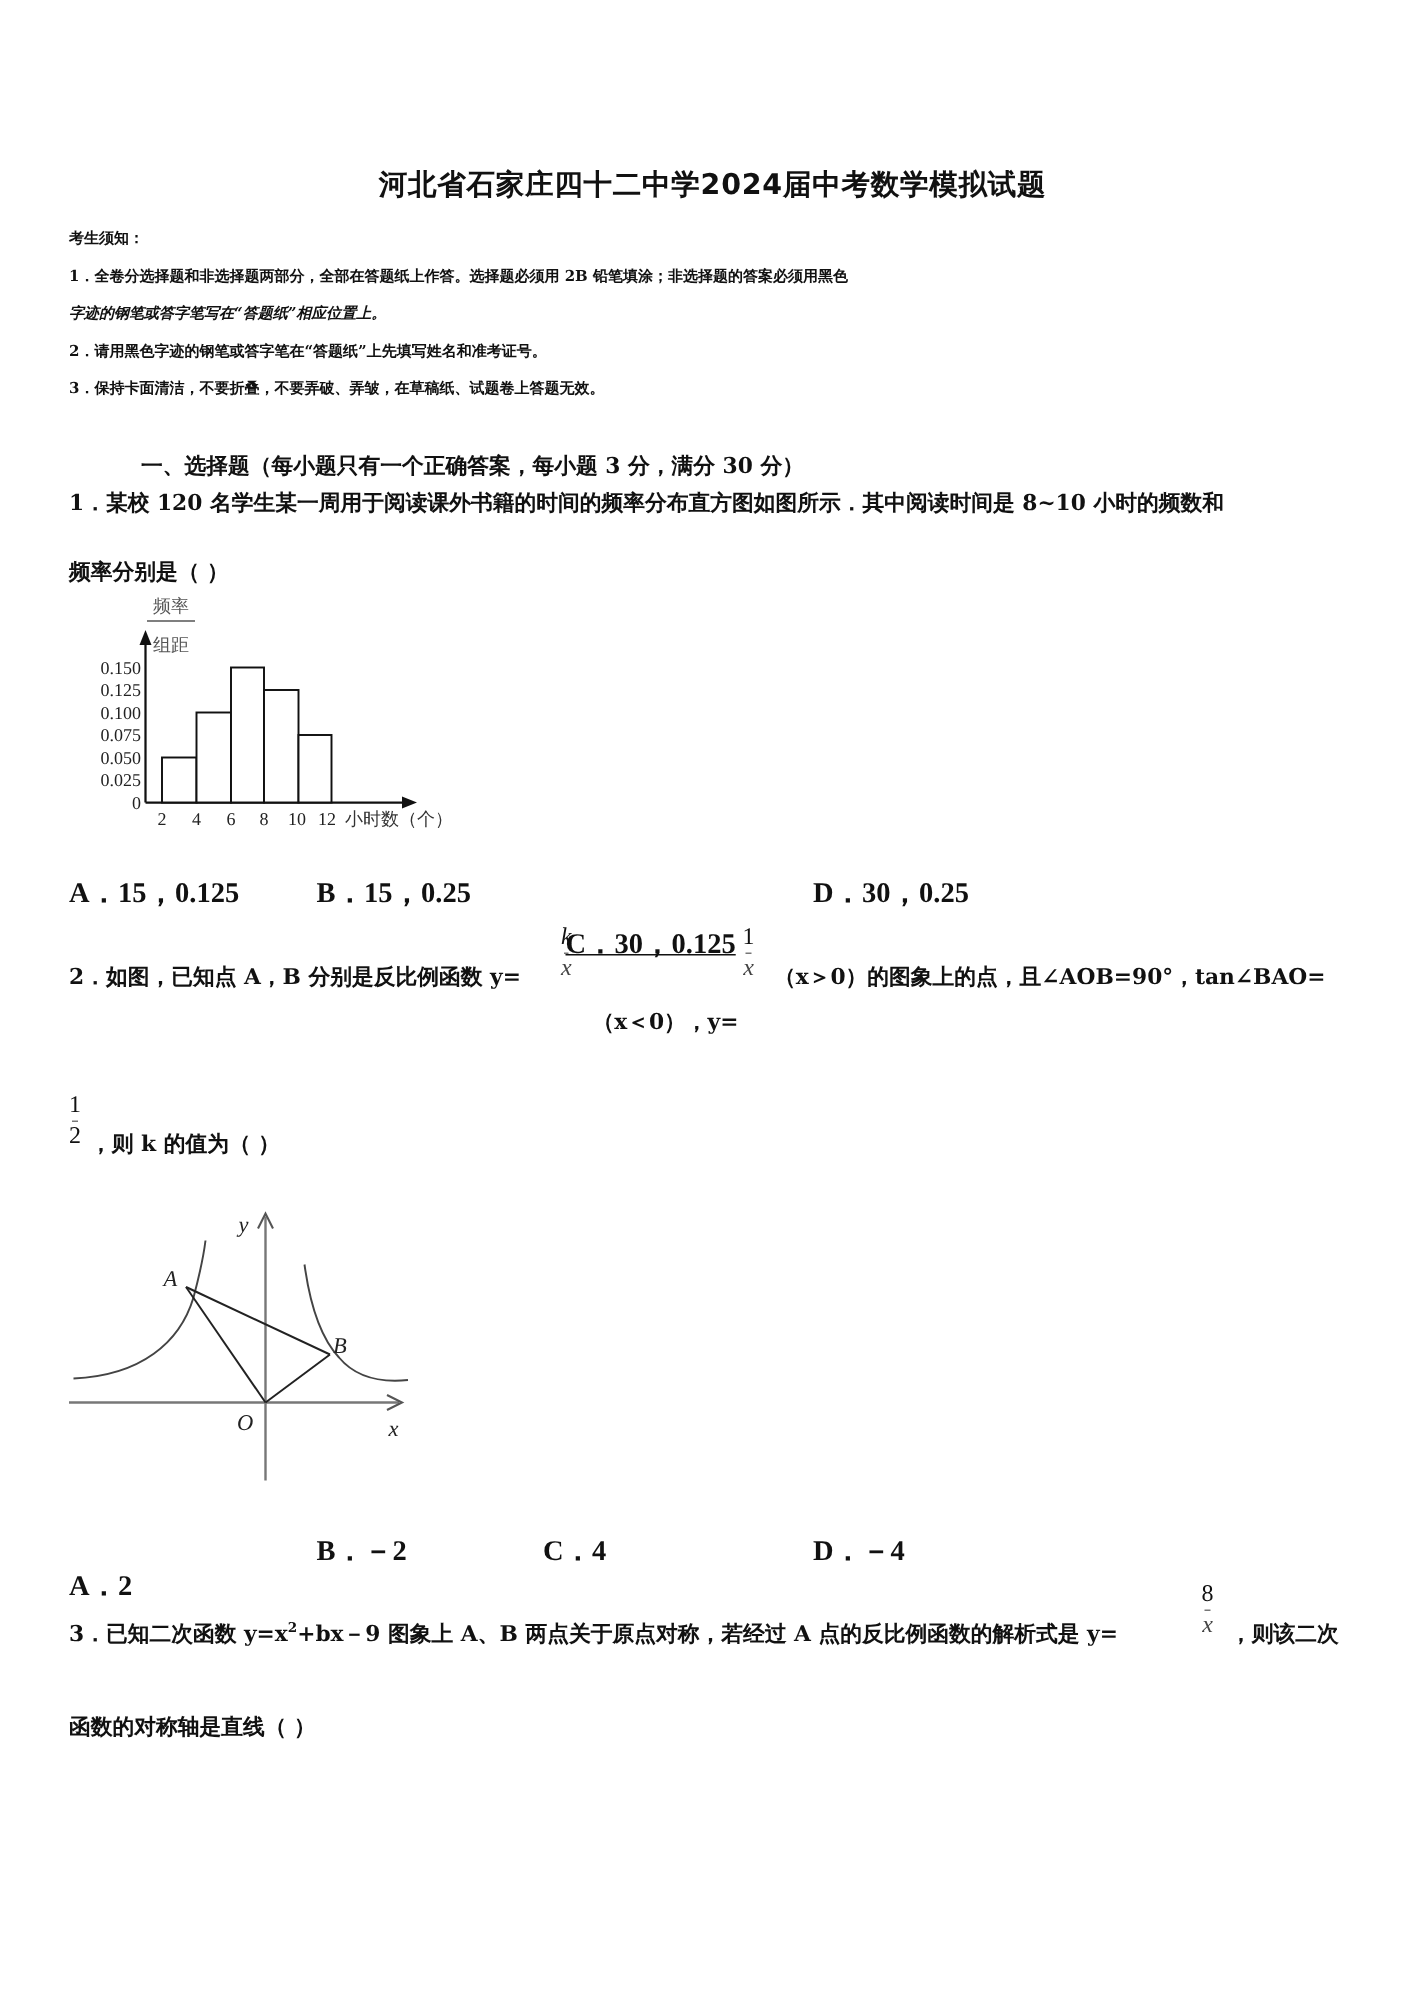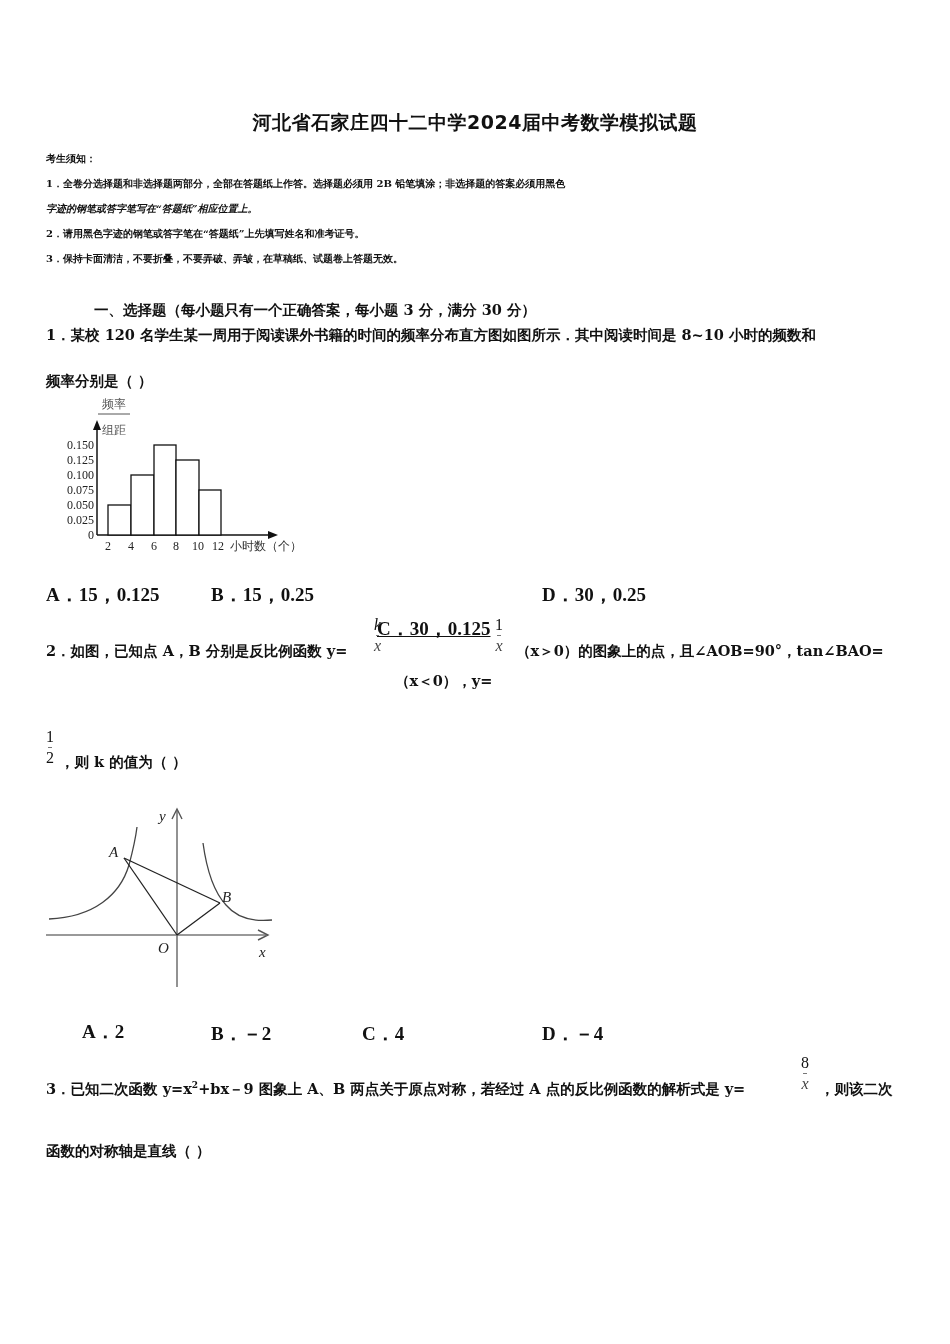--- a/index.html
+++ b/index.html
@@ -116,21 +116,21 @@
   <line x1="80" y1="53" x2="133" y2="130" stroke="#222" stroke-width="1.3"></line>
   <line x1="80" y1="53" x2="176" y2="98" stroke="#222" stroke-width="1.3"></line>
   <line x1="133" y1="130" x2="176" y2="98" stroke="#222" stroke-width="1.3"></line>
   <text x="65" y="52" font-size="15" font-style="italic" fill="#222">A</text>
   <text x="178" y="97" font-size="15" font-style="italic" fill="#222">B</text>
   <text x="114" y="148" font-size="15" font-style="italic" fill="#222">O</text>
   <text x="215" y="152" font-size="15" font-style="italic" fill="#222">x</text>
   <text x="115" y="16" font-size="15" font-style="italic" fill="#222">y</text>
 </svg>
 
-<div class="abs opt" style="top:1019px; left:46px;margin-left:36px;">A．2</div>
+<div class="abs opt" style="top:1044px; left:46px;">A．2</div>
 <div class="abs opt" style="top:1021px; left:211px;">B．－2</div>
 <div class="abs opt" style="top:1021px; left:362px;">C．4</div>
 <div class="abs opt" style="top:1021px; left:542px;">D．－4</div>
 
 <div class="abs q" style="top:1080px;">
   <span>3．已知二次函数 y=x</span><sup style="font-size:9px;">2</sup><span>+bx－9 图象上 A、B 两点关于原点对称，若经过 A 点的反比例函数的解析式是 y=</span>
 </div>
 <span class="frac" style="left:801px; top:1054px;">
   <span class="num up">8</span>
     <span class="bar"></span>

